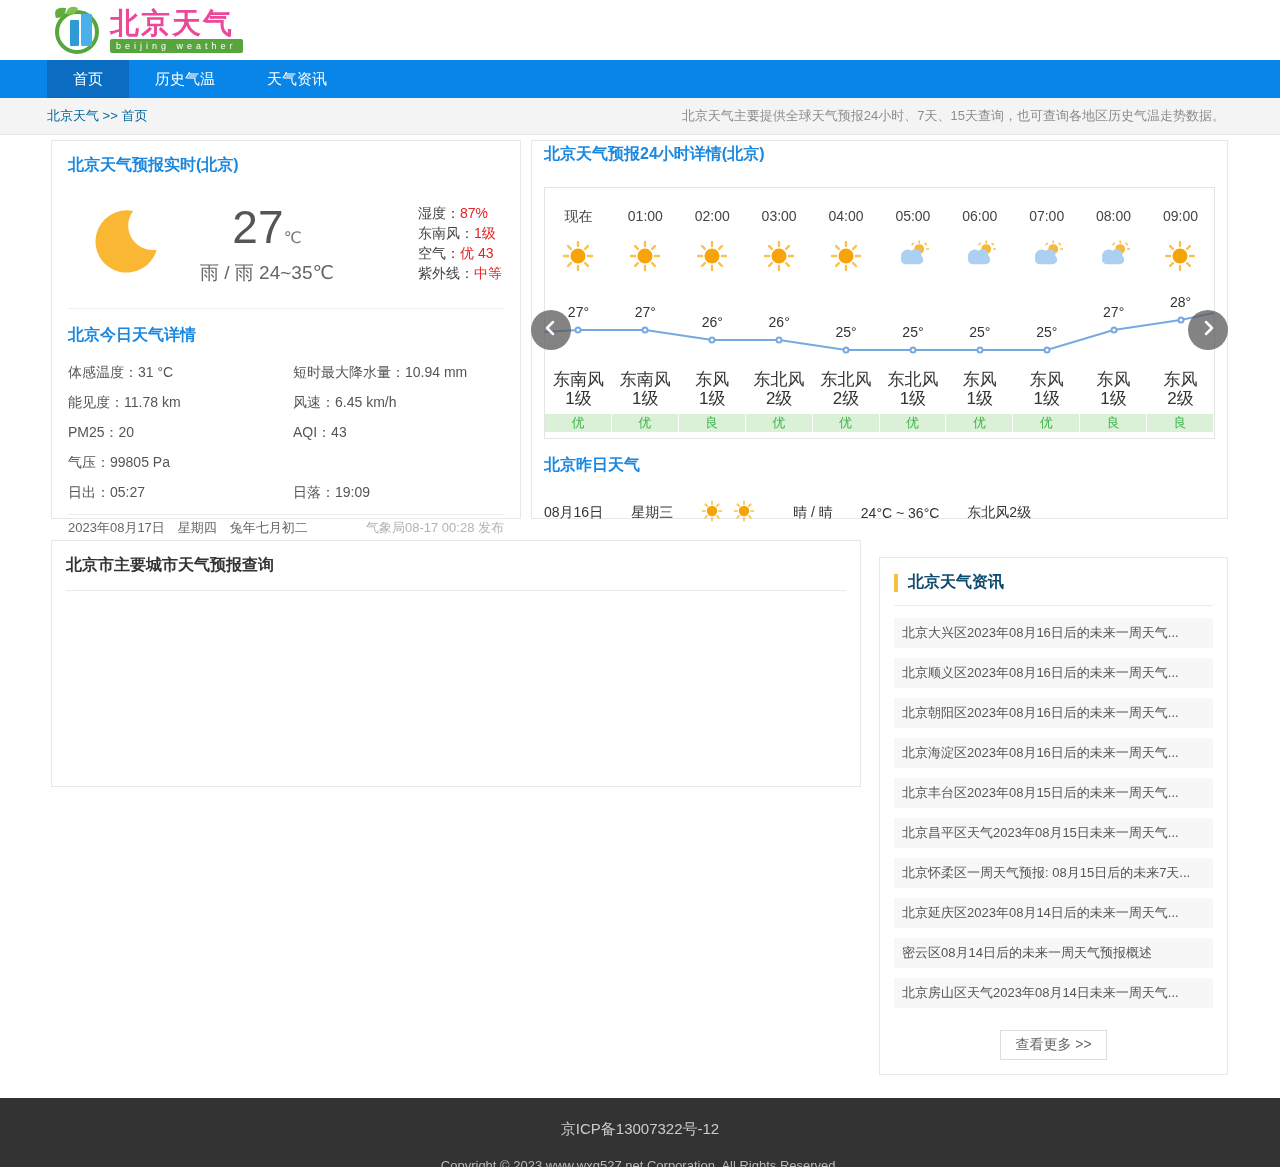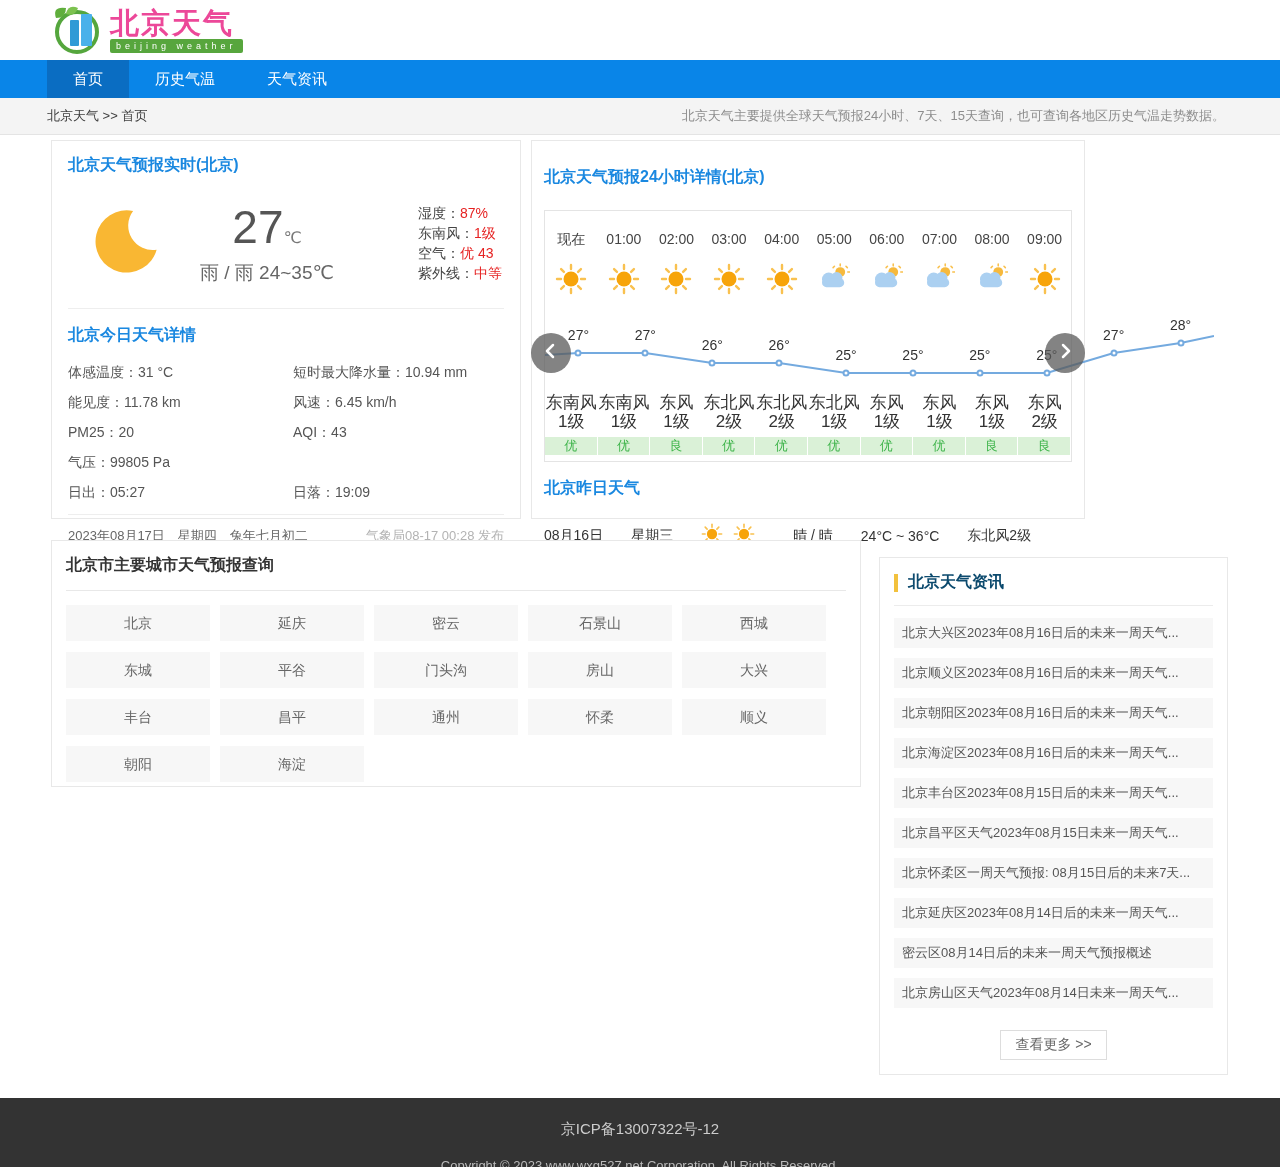--- a/index.html
+++ b/index.html
@@ -14,21 +14,21 @@
   .logo-title { font-size:29px; font-weight:bold; color:#ec4899; letter-spacing:2px; line-height:30px; }
   .logo-sub { margin-top:1px; background:#57a63d; color:#fff; font-size:9px; letter-spacing:4px; padding:2px 6px; border-radius:2px; width:fit-content; }
 
   
   .nav { height:38px; background:#0985e8; padding-left:47px; display:flex; }
   .nav-item { color:#fff; font-size:15px; line-height:38px; padding:0 26px; cursor:pointer; }
   .nav-item.active { background:#0a6dc2; }
 
   
   .crumb-bar { height:37px; background:#f4f4f4; border-bottom:1px solid #e4e4e4; display:flex; align-items:center; justify-content:space-between; padding:0 55px 0 47px; }
-  .crumb-path { font-size:13px; color:#404040; }
+  .crumb-path { font-size:13px; color:#0369a1; }
   .crumb-desc { font-size:13px; color:#8d8d8d; }
 
   
   .content { padding:0 51px; }
   .row-top { display:flex; margin-top:5px; gap:10px; align-items:flex-start; }
   .card { background:#fff; border:1px solid #e8e8e8; }
 
   
   .card-now { width:470px; height:379px; padding:14px 16px; }
   .sec-title { color:#1a88e0; font-size:16px; font-weight:bold; }
@@ -41,26 +41,26 @@
   .now-stats { margin-left:auto; margin-right:2px; }
   .now-stats .srow { font-size:14px; line-height:20px; text-align:left; }
   .now-stats .slabel { color:#444; }
   .now-stats .svalue { color:#e62222; }
   .divider { border-top:1px solid #eee; margin-top:22px; }
   .today-title { margin-top:16px; }
   .today-grid { margin-top:18px; }
   .today-row { display:flex; margin-bottom:14px; font-size:14px; color:#555; line-height:16px; }
   .today-cell-l { width:225px; }
   .today-cell-r { flex:1; }
-  .card-now-footer { border-top:1px solid #eee; padding-top:12px; display:flex; justify-content:space-between; }
+  .card-now-footer { border-top:1px solid #eee; padding-top:4px; display:flex; justify-content:space-between; }
   .date-line { font-size:13px; color:#666; }
   .publish { font-size:13px; color:#b3b3b3; }
 
   
-  .card-hourly { width:554px; height:379px; padding:26px 12px; }
+  .card-hourly { width:697px; height:379px; padding:3px 12px; }
   .hour-box { position:relative; border:1px solid #e4e4e4; margin-top:22px; height:252px; padding-top:20px; }
   .hrow { display:flex; }
   .hcell { width:10%; text-align:center; }
   .hrow-time .hcell { font-size:14px; color:#444; height:32px; }
   .hrow-icon .hcell { height:50px; }
   .hrow-chart { position:relative; height:80px; }
   .trend-svg { position:absolute; left:0; top:0; }
   .temp-label { position:absolute; font-size:14px; color:#333; transform:translateX(-50%); }
   .temp-dot { position:absolute; width:7px; height:7px; border-radius:50%; background:#fff; border:2px solid #74aadf; transform:translate(-50%,-50%); }
   .hrow-wind .hcell { font-size:17px; color:#333; line-height:19px; height:44px; }
@@ -461,39 +461,20 @@
       </div>
       <span class="history-link">北京2023年08月历史天气查询&gt;&gt;</span>
     </div>
   </div>
 
   <div class="row-bottom">
 
     <div class="card card-cities">
       <div class="sec-title cities-title">北京市主要城市天气预报查询</div>
       <div class="cities-divider"></div>
-      <div class="city-grid">
-          <div class="city-btn">北京</div>
-          <div class="city-btn">延庆</div>
-          <div class="city-btn">密云</div>
-          <div class="city-btn">石景山</div>
-          <div class="city-btn">西城</div>
-          <div class="city-btn">东城</div>
-          <div class="city-btn">平谷</div>
-          <div class="city-btn">门头沟</div>
-          <div class="city-btn">房山</div>
-          <div class="city-btn">大兴</div>
-          <div class="city-btn">丰台</div>
-          <div class="city-btn">昌平</div>
-          <div class="city-btn">通州</div>
-          <div class="city-btn">怀柔</div>
-          <div class="city-btn">顺义</div>
-          <div class="city-btn">朝阳</div>
-          <div class="city-btn">海淀</div>
-        </div>
     </div>
 
     <div class="card card-news">
       <div class="news-head">
         <span class="news-bar"></span>
         <span class="news-title">北京天气资讯</span>
       </div>
       <div class="news-list">
           <div class="news-item">北京大兴区2023年08月16日后的未来一周天气...</div>
           <div class="news-item">北京顺义区2023年08月16日后的未来一周天气...</div>

